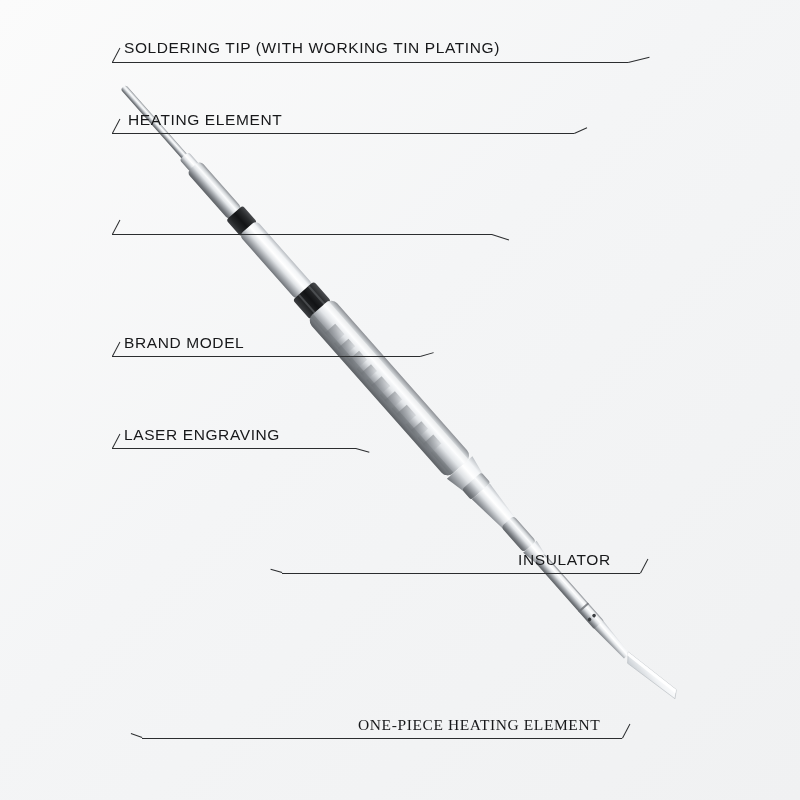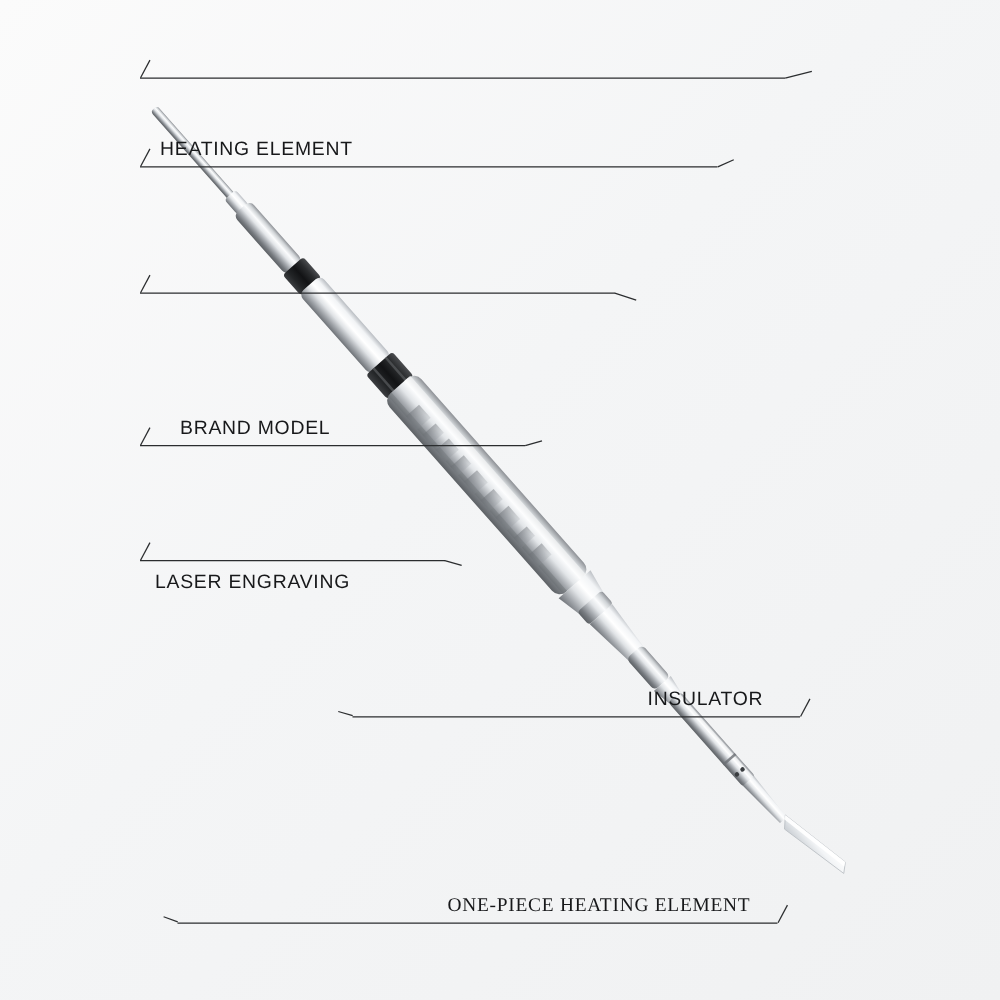--- a/index.html
+++ b/index.html
@@ -131,39 +131,40 @@
       <circle cx="690" cy="397.5" r="1.8" fill="#3a3d40"></circle>
       <circle cx="690" cy="403.5" r="1.8" fill="#3a3d40"></circle>
 
       <polygon points="700,394 742,396.5 742,403.5 700,406" fill="url(#steelBright)"></polygon>
 
       <polygon points="740,396 800,385 806,392 748,404" fill="url(#blade)" stroke="#b6bbc0" stroke-width="0.6"></polygon>
       <polygon points="740,396 800,385 802,388 742,399" fill="#ffffff" opacity="0.9"></polygon>
     </g>
   </svg>
 
+  <div class="callout-label" style="left:124px; top:40px;">SOLDERING TIP (WITH WORKING TIN PLATING)</div>
   <div class="leader-line" style="left:112px; top:62px; width:516px;"></div>
   <div class="leader-diag" style="left:112px; top:62px; width:16px; transform:rotate(-62deg);"></div>
   <div class="leader-diag" style="left:628px; top:62px; width:22px; transform:rotate(-14deg);"></div>
 
   <div class="callout-label" style="left:128px; top:112px;">HEATING ELEMENT</div>
   <div class="leader-line" style="left:112px; top:133px; width:462px;"></div>
   <div class="leader-diag" style="left:112px; top:133px; width:16px; transform:rotate(-62deg);"></div>
   <div class="leader-diag" style="left:574px; top:133px; width:14px; transform:rotate(-24deg);"></div>
 
   <div class="leader-line" style="left:112px; top:234px; width:380px;"></div>
   <div class="leader-diag" style="left:112px; top:234px; width:16px; transform:rotate(-62deg);"></div>
   <div class="leader-diag" style="left:492px; top:234px; width:18px; transform:rotate(18deg);"></div>
 
-  <div class="callout-label" style="left:124px; top:335px;margin-left:20px;">BRAND MODEL</div>
+  <div class="callout-label" style="left:124px; top:335px;">BRAND MODEL</div>
   <div class="leader-line" style="left:112px; top:356px; width:308px;"></div>
   <div class="leader-diag" style="left:112px; top:356px; width:16px; transform:rotate(-62deg);"></div>
   <div class="leader-diag" style="left:420px; top:356px; width:14px; transform:rotate(-16deg);"></div>
 
-  <div class="callout-label" style="left:124px; top:427px;margin-top:31px;">LASER ENGRAVING</div>
+  <div class="callout-label" style="left:124px; top:427px;">LASER ENGRAVING</div>
   <div class="leader-line" style="left:112px; top:448px; width:244px;"></div>
   <div class="leader-diag" style="left:112px; top:448px; width:16px; transform:rotate(-62deg);"></div>
   <div class="leader-diag" style="left:356px; top:448px; width:14px; transform:rotate(16deg);"></div>
 
   <div class="callout-label" style="left:518px; top:552px;">INSULATOR</div>
   <div class="leader-line" style="left:282px; top:573px; width:358px;"></div>
   <div class="leader-diag" style="left:640px; top:573px; width:16px; transform:rotate(-62deg);"></div>
   <div class="leader-diag" style="left:282px; top:573px; width:12px; transform:rotate(196deg);"></div>
 
   <div class="callout-label" style="left:358px; top:717px;font-family:Liberation Serif, serif;">ONE-PIECE HEATING ELEMENT</div>

